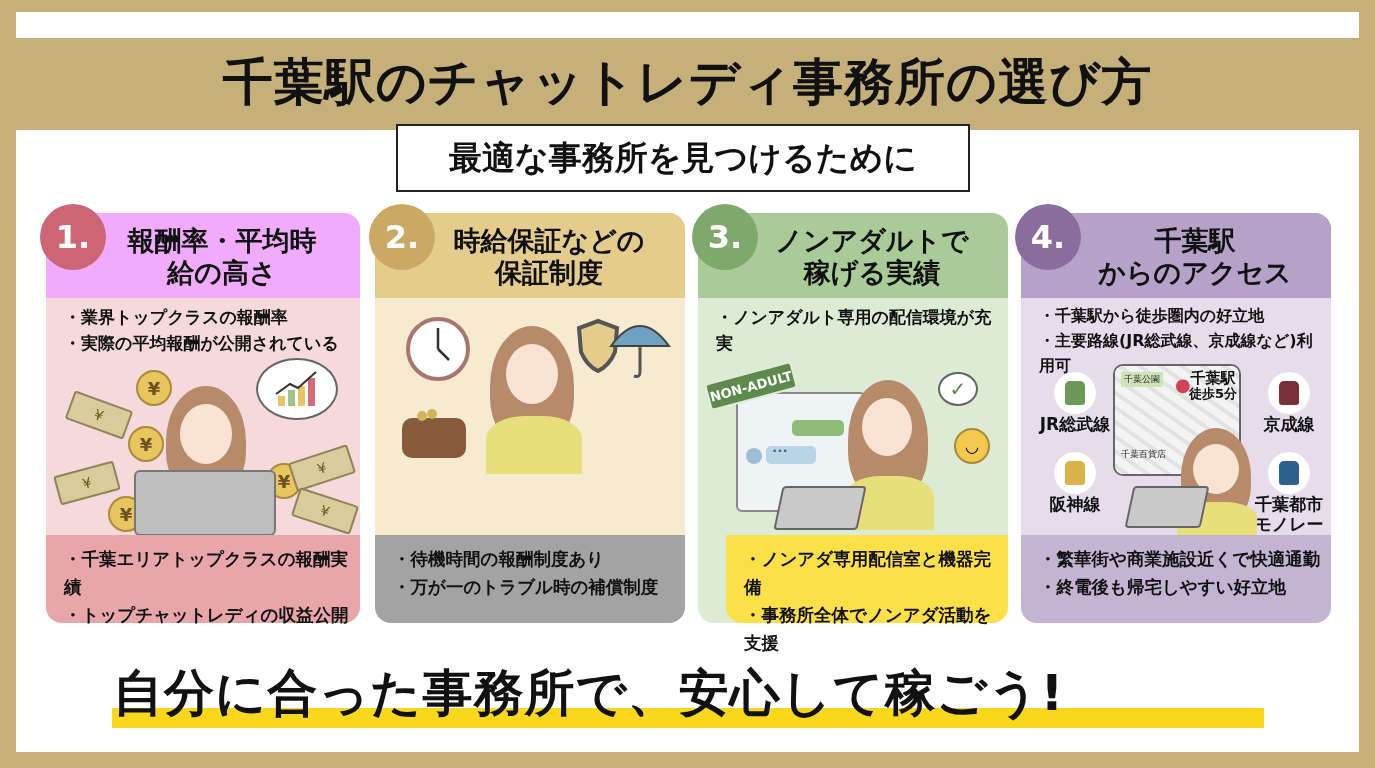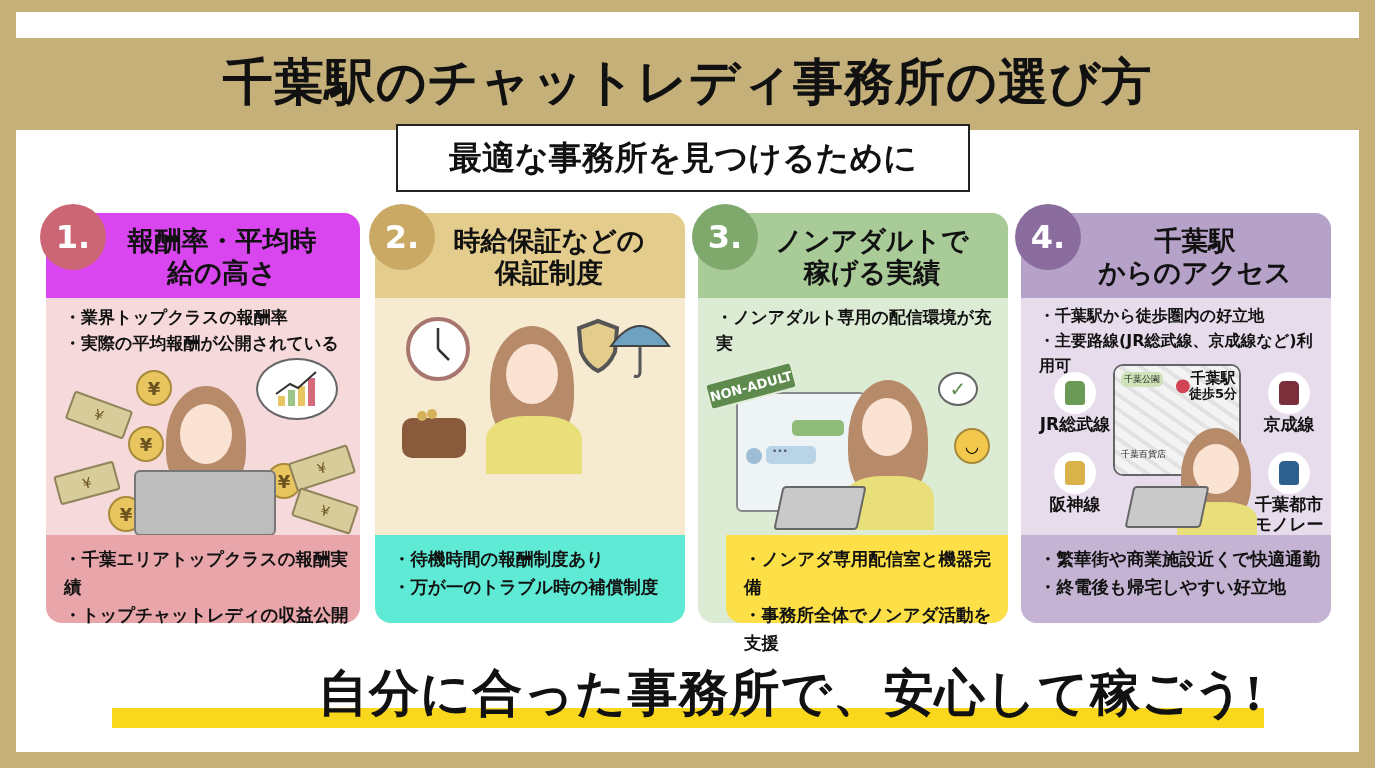--- a/index.html
+++ b/index.html
@@ -10,41 +10,41 @@
 .title{font-size:50px;font-weight:bold;color:#111;letter-spacing:1px;margin-top:-4px;}
 .main{position:absolute;left:16px;top:130px;width:1343px;height:622px;background:#fff;}
 .subtitle{position:absolute;left:396px;top:124px;width:574px;height:68px;background:#fff;border:2px solid #222;display:flex;align-items:center;justify-content:center;font-size:33px;font-weight:bold;color:#111;z-index:3;}
 .card{position:absolute;top:213px;height:410px;border-radius:16px;overflow:visible;}
 .card .head{height:85px;border-radius:16px 16px 0 0;display:flex;align-items:center;justify-content:center;text-align:center;font-size:27px;font-weight:bold;line-height:1.18;color:#111;padding-left:38px;padding-top:2px;}
 .card .bul{padding:6px 14px 0 18px;font-size:17px;font-weight:bold;color:#111;line-height:1.55;height:60px;}
 .card .illus{position:relative;height:175px;margin:0 0;}
 .card .foot{position:absolute;left:0;right:0;bottom:0;height:88px;border-radius:0 0 16px 16px;padding:10px 0 0 18px;font-size:17.5px;font-weight:bold;color:#111;line-height:1.6;}
 .num{position:absolute;left:-6px;top:-9px;width:66px;height:66px;border-radius:50%;color:#fff;font-size:32px;font-weight:bold;display:flex;align-items:center;justify-content:center;z-index:2;}
 .c1{left:46px;width:314px;background:#f6d9db;}
-.c1 .head{background:#d946ef;} .c1 .foot{background:#e8a6ab;} .c1 .num{background:#cc6675;}
+.c1 .head{background:#f0abfc;} .c1 .foot{background:#e8a6ab;} .c1 .num{background:#cc6675;}
 .c2{left:375px;width:310px;background:#f6ead0;}
-.c2 .head{background:#e3cc8c;} .c2 .foot{background:#5eead4;} .c2 .num{background:#c9a964;}
+.c2 .head{background:#e3cc8c;} .c2 .foot{background:#a3a3a3;} .c2 .num{background:#c9a964;}
 .c3{left:698px;width:310px;background:#dcebd3;}
 .c3 .head{background:#a9cb97;} .c3 .foot{background:#fde047;margin-left:28px;} .c3 .num{background:#7ea86c;}
 .c4{left:1021px;width:310px;background:#e6dcec;}
 .c4 .head{background:#b6a1c8;} .c4 .foot{background:#c4b3d3;} .c4 .num{background:#8a6d9e;}
 .abs{position:absolute;}
 .coin{width:36px;height:36px;border-radius:50%;background:#e8c55f;border:2px solid #a88a3b;display:flex;align-items:center;justify-content:center;font-size:18px;font-weight:bold;color:#6b5320;}
 .bill{width:62px;height:30px;background:#d7cc9a;border:2px solid #8f845a;border-radius:3px;display:flex;align-items:center;justify-content:center;font-size:14px;color:#6b5320;}
 .woman{position:absolute;}
 .hair{position:absolute;background:#b78a6a;border-radius:50% 50% 40% 40%;}
 .face{position:absolute;background:#fbe3d3;border-radius:50%;}
 .body{position:absolute;background:#e8df7a;border-radius:40% 40% 0 0;}
 .monitor{position:absolute;background:#bdbdbd;border:2px solid #777;border-radius:6px;}
 .laptop{position:absolute;background:#c9c9c9;border:2px solid #666;border-radius:4px;transform:skewX(-12deg);}
 .bubble{position:absolute;background:#fff;border:2px solid #666;border-radius:50%;}
 .train{width:42px;height:42px;border-radius:50%;background:#fff;display:flex;align-items:center;justify-content:center;}
 .train .t{width:20px;height:24px;border-radius:5px 5px 3px 3px;}
 .tlabel{font-size:17px;font-weight:bold;color:#111;text-align:center;line-height:1.2;}
-.closing{position:absolute;left:113px;top:660px;width:1150px;text-align:right;font-size:50px;font-weight:bold;color:#111;z-index:2;letter-spacing:1px;font-family:Liberation Serif, serif;}
+.closing{position:absolute;left:113px;top:660px;width:1150px;text-align:left;font-size:50px;font-weight:bold;color:#111;z-index:2;letter-spacing:1px;}
 .highlight{position:absolute;left:112px;top:708px;width:1152px;height:20px;background:#f9d71c;z-index:1;}
 </style>
 </head>
 <body>
 
 <div class="topstrip"></div>
 <div class="titleband">
   <h1 class="title">千葉駅のチャットレディ事務所の選び方</h1>
 </div>
 <div class="main"></div>
@@ -184,21 +184,21 @@
       <div class="tlabel">京成線</div>
     </div>
     <div class="abs" style="left:228px;top:94px;width:80px;">
       <div class="train" style="margin:0 auto;">
           <div class="t" style="background:#2d5f8f"></div>
         </div>
       <div class="tlabel"><span>千葉都市</span><br><span>モノレール</span></div>
     </div>
     <div class="abs" style="left:92px;top:6px;width:128px;height:112px;background:#fff;border:2px solid #666;border-radius:10px;overflow:hidden;">
       <div class="abs" style="left:0;top:0;width:128px;height:112px;background:repeating-linear-gradient(35deg,#eee 0 8px,#d6d6d6 8px 12px);opacity:.7;"></div>
-      <div class="abs" style="left:6px;top:6px;font-size:9px;color:#222;background:#cfe3b8;padding:1px 3px;border-radius:6px;">千葉公園</div>
+      <div class="abs" style="left:6px;top:6px;font-size:9px;color:#222;background:#cfe3b8;padding:1px 3px;">千葉公園</div>
       <div class="abs" style="left:6px;top:82px;font-size:9px;color:#222;">千葉百貨店</div>
       <div class="abs" style="left:60px;top:8px;color:#d04455;font-size:18px;">●</div>
       <div class="abs" style="left:74px;top:4px;font-size:15px;font-weight:bold;color:#111;line-height:1.1;text-align:center;">
         <div>千葉駅</div>
         <div style="font-size:13px;">徒歩5分</div>
       </div>
     </div>
     <div class="woman" style="left:160px;top:70px;">
       <div class="hair" style="left:0;top:0;width:70px;height:96px;"></div>
       <div class="face" style="left:12px;top:16px;width:46px;height:50px;"></div>

